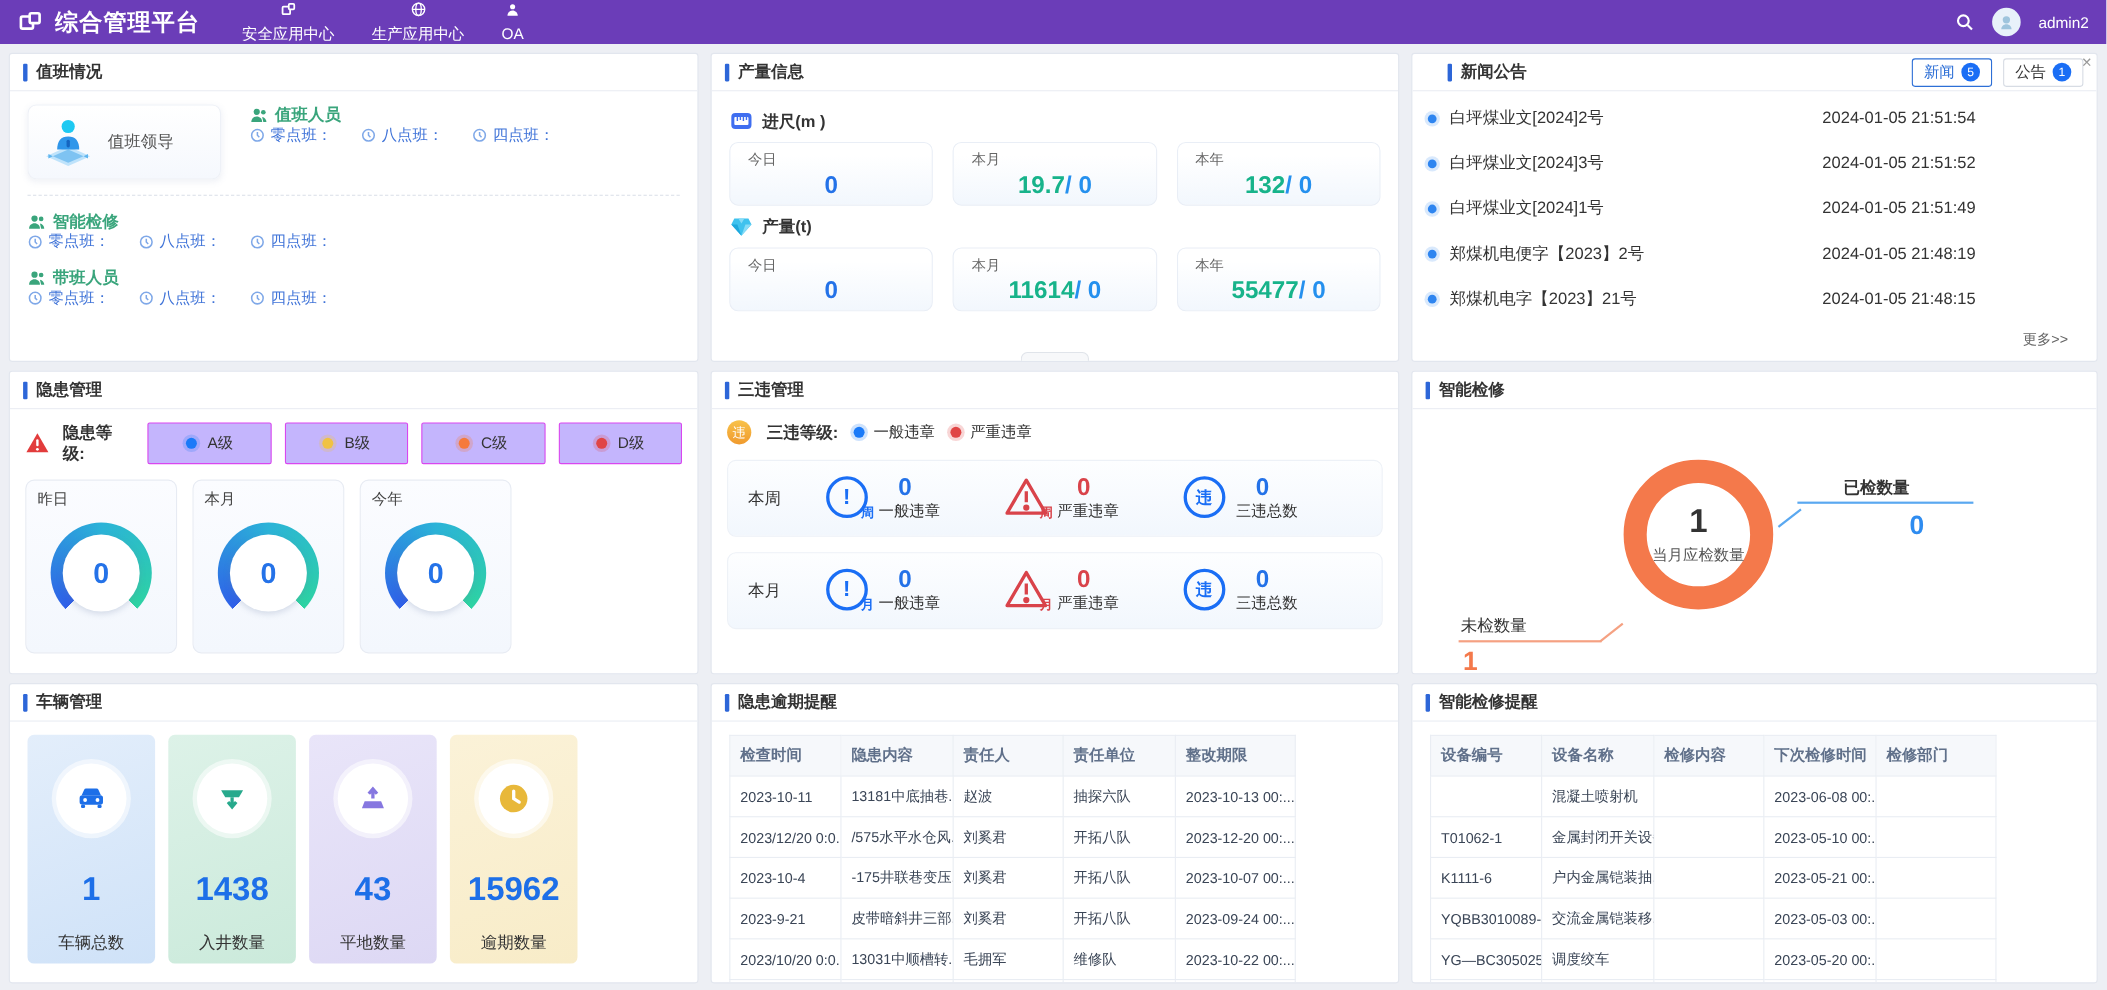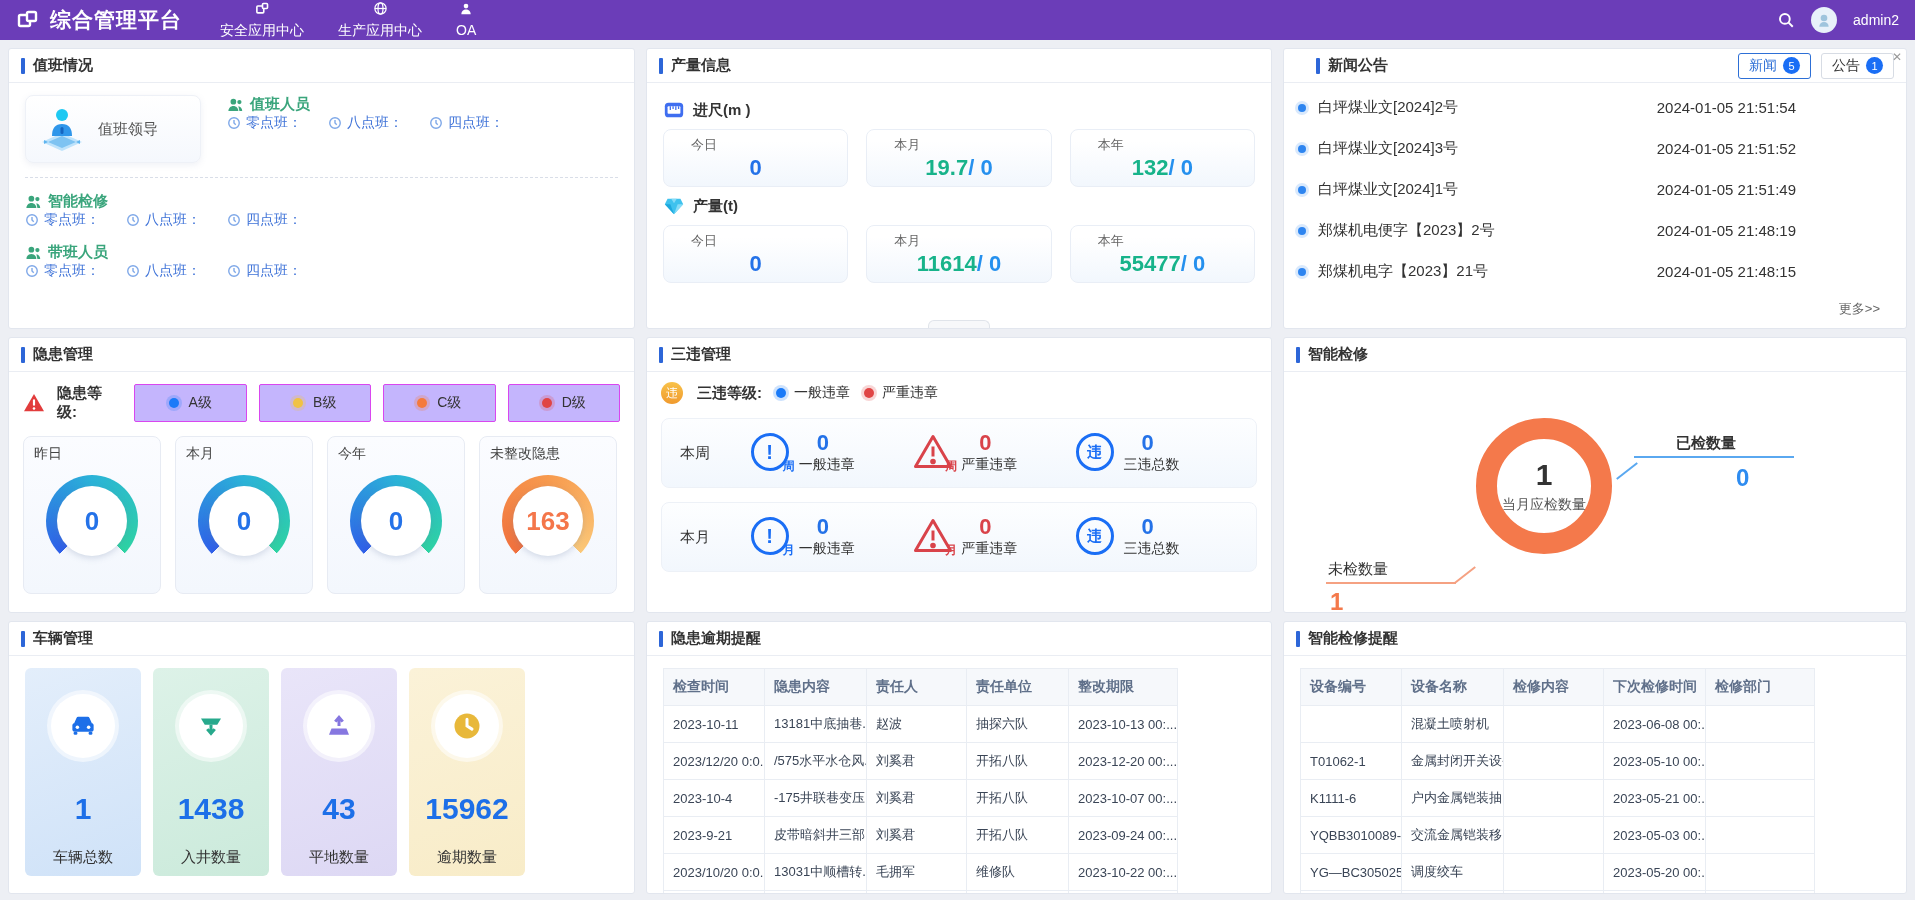--- a/index.html
+++ b/index.html
@@ -31,21 +31,21 @@
   .group-head { display:flex; align-items:center; gap:6px; font-size:15px; font-weight:bold; color:#3aa57c; }
   .shift-row { display:flex; gap:26px; margin-top:0; }
   .shift { display:flex; align-items:center; gap:5px; font-size:14px; color:#3f73d8; }
   .duty-group { margin-top:14px; }
 
   
   .prod-body { padding:10px 16px; }
   .sec-head { display:flex; align-items:center; gap:8px; margin:6px 0 8px; }
   .sec-label { font-size:15px; font-weight:bold; color:#333; }
   .prod-cards { display:flex; gap:18px; margin-bottom:8px; }
-  .pcard { width:186px; height:58px; border:1px solid #e9eef6; border-radius:8px; background:linear-gradient(180deg,#ffffff 20%,#f2f7fd); padding:6px 27px; }
+  .pcard { width:186px; height:58px; border:1px solid #e9eef6; border-radius:8px; background:linear-gradient(180deg,#ffffff 20%,#f2f7fd); padding:6px 16px; }
   .pcard .pp { font-size:13px; color:#666; }
   .pcard .pv { text-align:center; font-size:22px; font-weight:bold; margin-top:1px; }
   .v-blue { color:#2472e8; }
   .v-green { color:#17b38a; }
   .v-suffix { color:#2590ee; }
   .collapse-pill { position:absolute; left:50%; transform:translateX(-50%); bottom:-1px; width:62px; height:9px; background:#f7f8fa; border:1px solid #e0e4ea; border-bottom:none; border-radius:6px 6px 0 0; }
 
   
   .news-title-row { justify-content:flex-start;padding-left:32px; }
   .news-tabs { margin-left:auto; display:flex; gap:10px; align-items:center; }
@@ -499,26 +499,20 @@
           <div class="gauge blue">
               <div class="gauge-inner">0</div>
             </div>
         </div>
         <div class="gauge-card">
           <div class="gl">今年</div>
           <div class="gauge blue">
               <div class="gauge-inner">0</div>
             </div>
         </div>
-        <div class="gauge-card">
-          <div class="gl">未整改隐患</div>
-          <div class="gauge orange">
-              <div class="gauge-inner">163</div>
-            </div>
-        </div>
       </div>
     </div>
   </div>
 
   <div class="panel">
     <div class="ptitle">
         <span class="pbar"></span>
       <span class="ptxt">三违管理</span>
       </div>
     <div class="vio-body">

